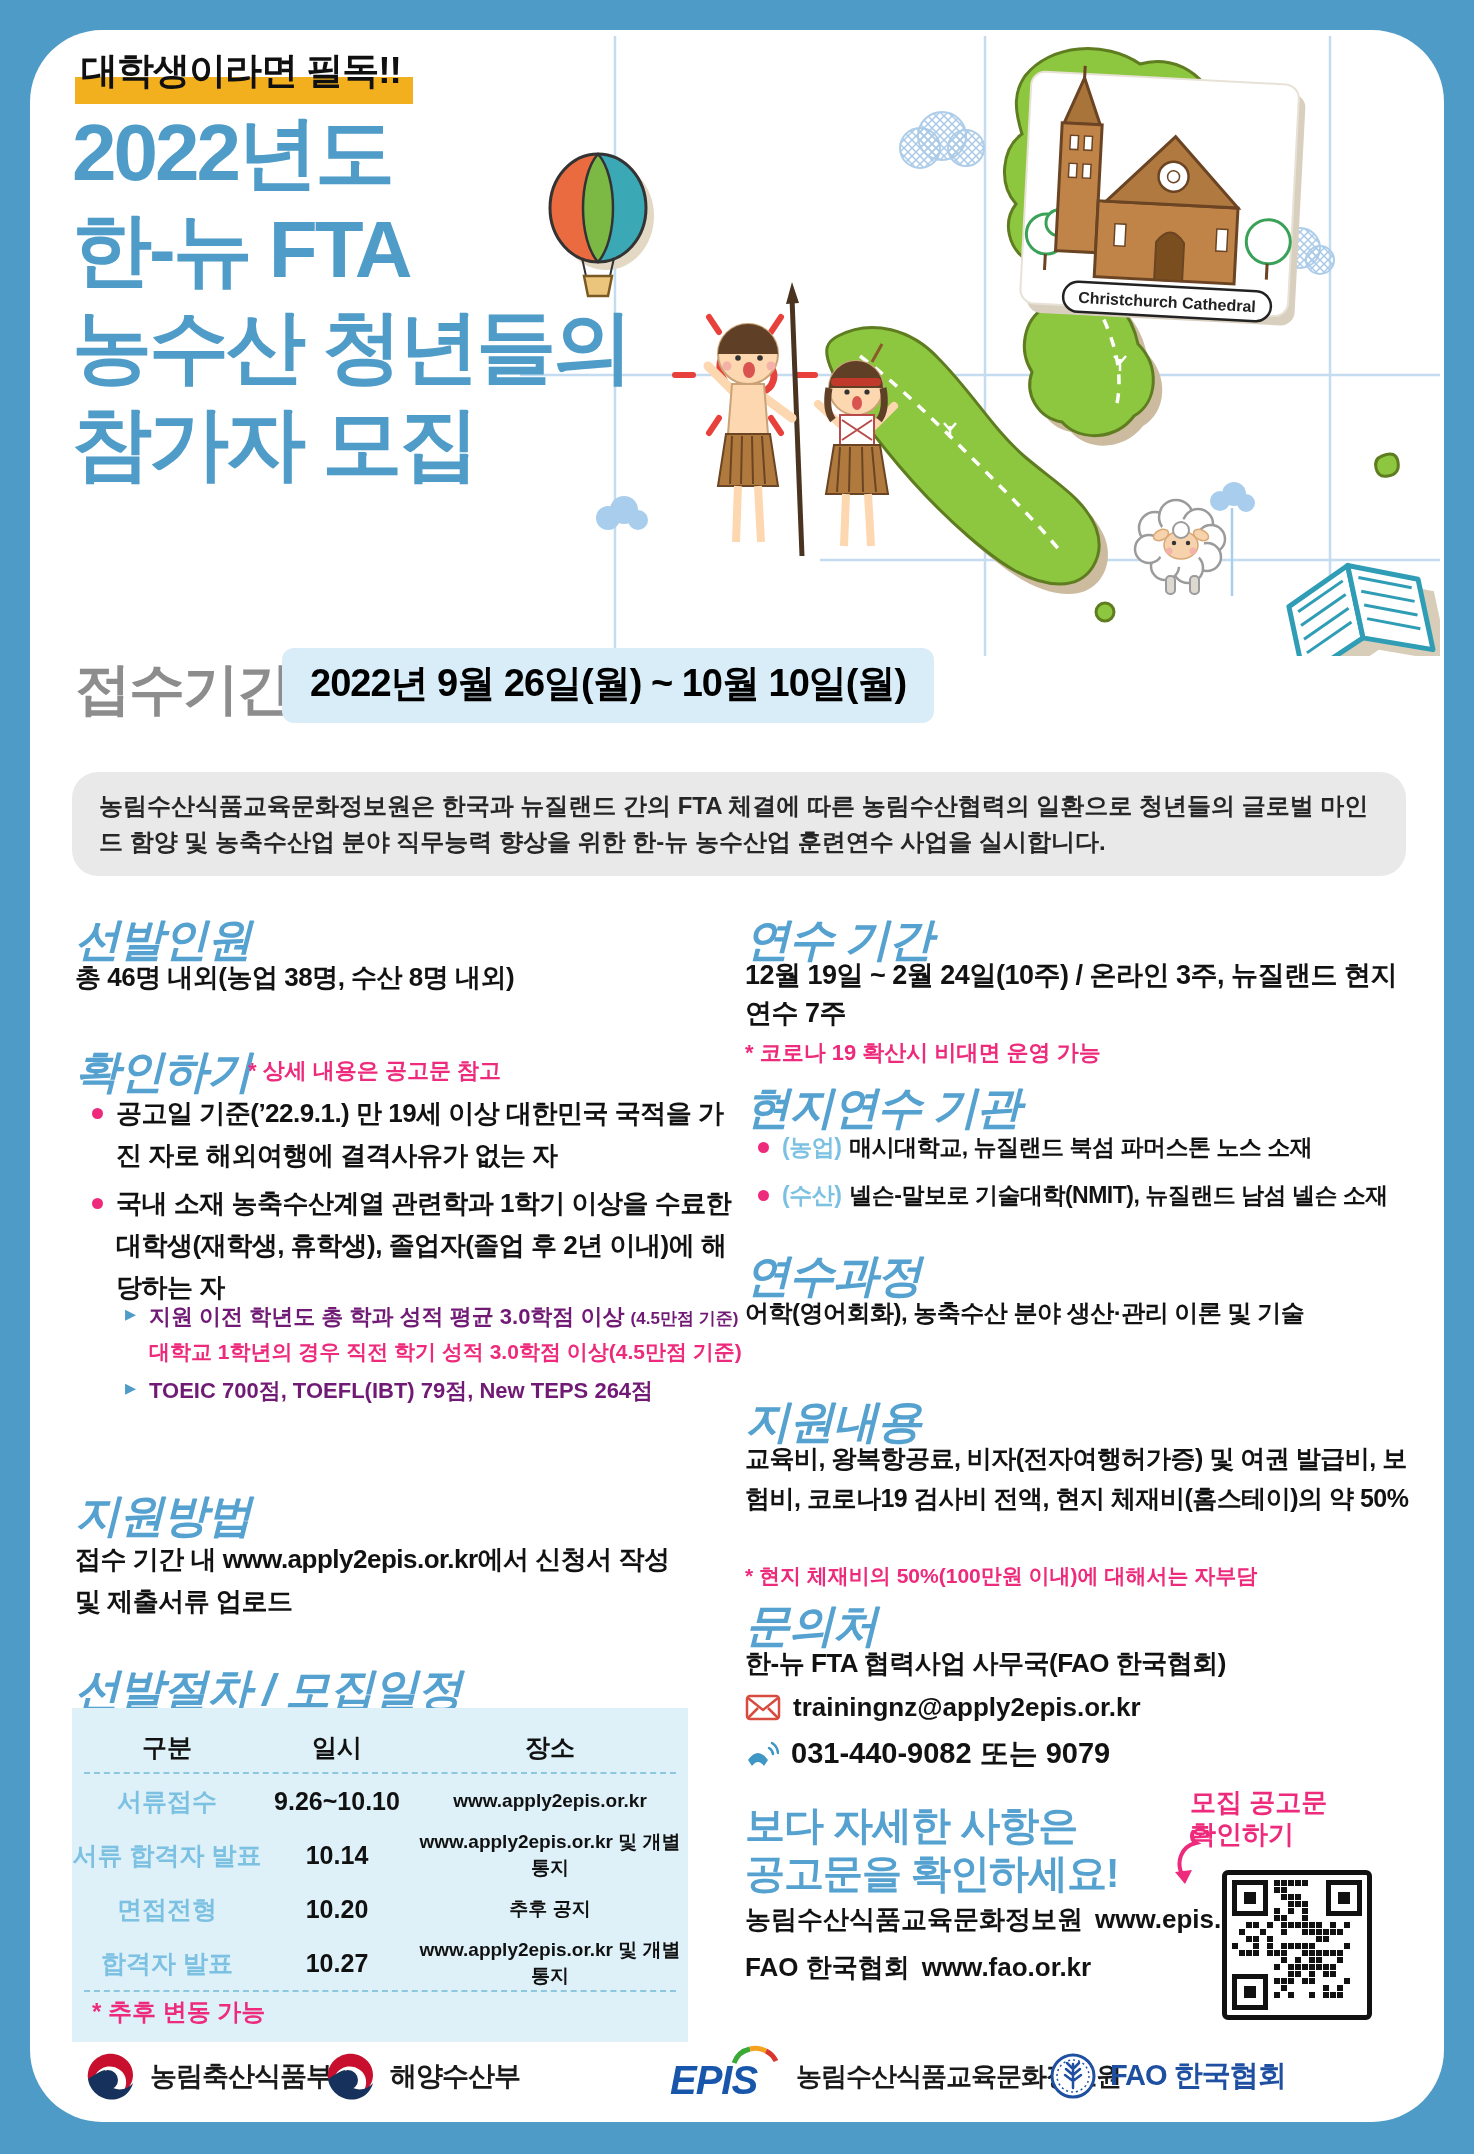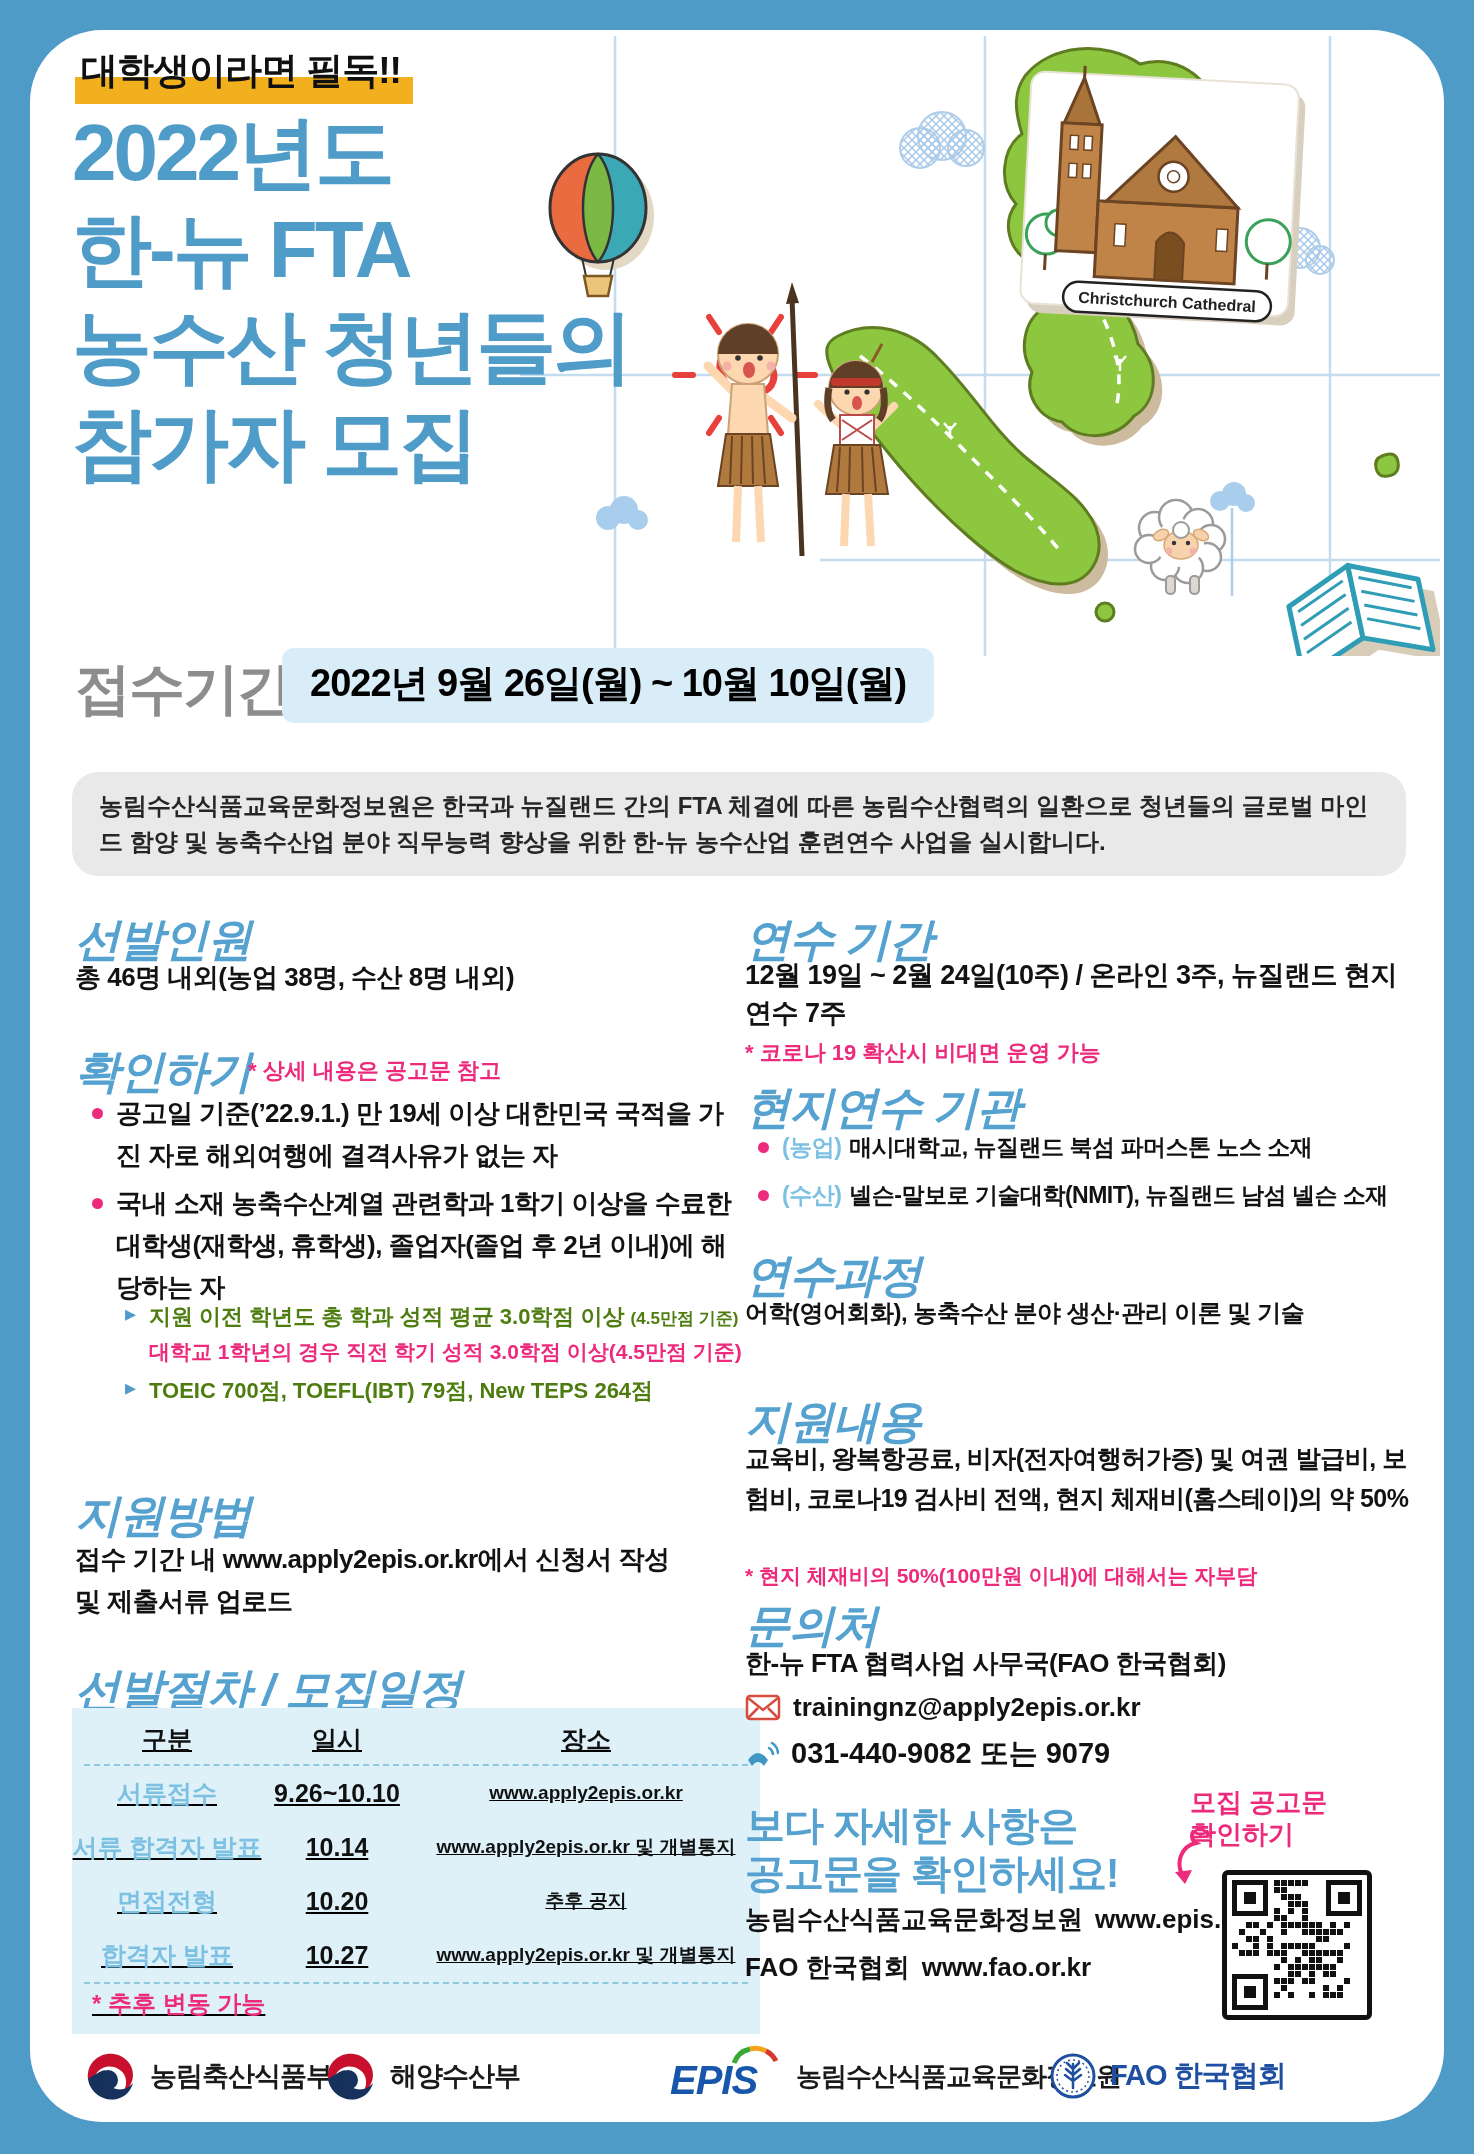--- a/index.html
+++ b/index.html
@@ -23,26 +23,26 @@
   .intro{position:absolute;left:42px;top:742px;width:1334px;box-sizing:border-box;
          padding:16px 27px;background:#e9e9e9;border-radius:26px;font-size:24px;line-height:36px;
          font-weight:600;color:#262626;}
   
   .sec-h{position:absolute;font-size:45px;font-weight:800;color:#55a1d0;letter-spacing:-1px;white-space:nowrap;font-style:italic;}
   .body{position:absolute;font-size:26px;line-height:42px;font-weight:700;color:#121212;letter-spacing:-0.5px;}
   .nowrap{white-space:nowrap;}
   .pink{position:absolute;font-size:22px;font-weight:700;color:#ed2a7b;white-space:nowrap;}
   .bullet{padding-left:26px;}
   .bullet::before{content:"";position:absolute;left:2px;top:16px;width:11px;height:11px;border-radius:50%;background:#ed2a7b;}
-  .sub{position:absolute;font-size:22px;font-weight:700;color:#4d7c0f;white-space:nowrap;padding-left:24px;}
+  .sub{position:absolute;font-size:22px;font-weight:700;color:#701a75;white-space:nowrap;padding-left:24px;}
   .sub::before{content:"\25B8";position:absolute;left:0;top:-1px;color:#4f9cc9;font-size:22px;}
   .sub .sfx{font-size:17px;font-weight:600;}
   .tag{color:#7cc0e2;margin-right:8px;}
   
-  .sch{position:absolute;left:42px;top:1678px;width:688px;background:#def1f9;padding:6px 0 10px;text-decoration:underline;}
+  .sch{position:absolute;left:42px;top:1678px;width:616px;background:#def1f9;padding:14px 0 10px;}
   .trow,.thead{display:flex;align-items:center;}
   .thead{height:50px;font-size:25px;font-weight:700;color:#111;}
   .trow{height:54px;font-weight:700;}
   .c1{width:190px;text-align:center;} .c2{width:150px;text-align:center;} .c3{flex:1;text-align:center;}
   .trow .c1{color:#7cc0e2;font-size:25px;} .trow .c2{font-size:25px;color:#111;} .trow .c3{font-size:19px;color:#111;}
   .tdiv{border-top:2px dashed #8cc8de;margin:0 12px;}
   .tnote{display:flex;align-items:center;height:40px;padding-left:20px;font-size:24px;font-weight:700;color:#ed2a7b;}
   
   .crow{position:absolute;display:flex;align-items:center;gap:12px;}
   .crow span{font-size:26px;font-weight:600;color:#121212;white-space:nowrap;}

